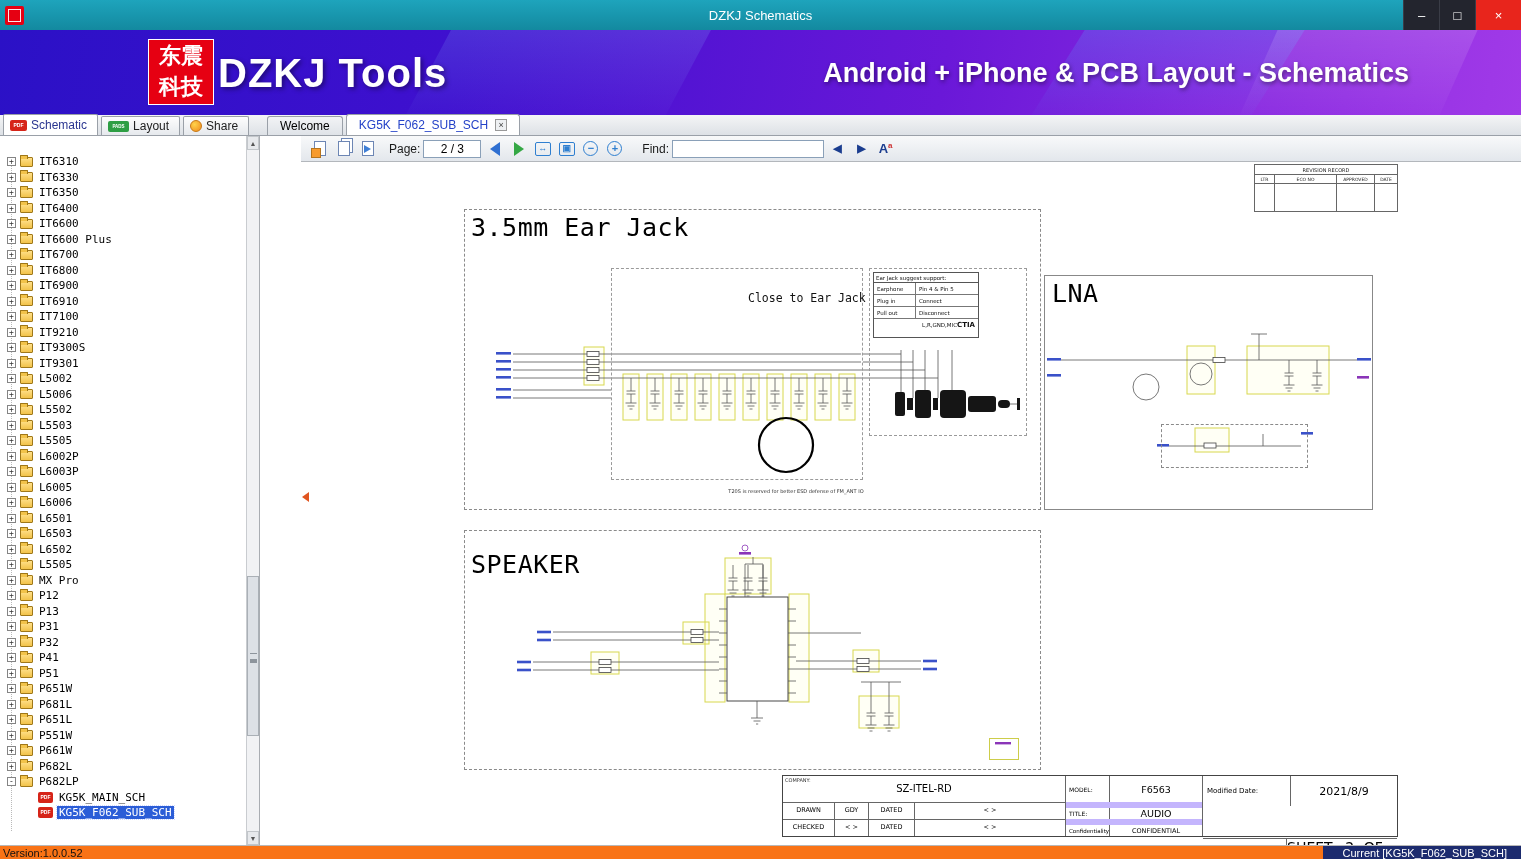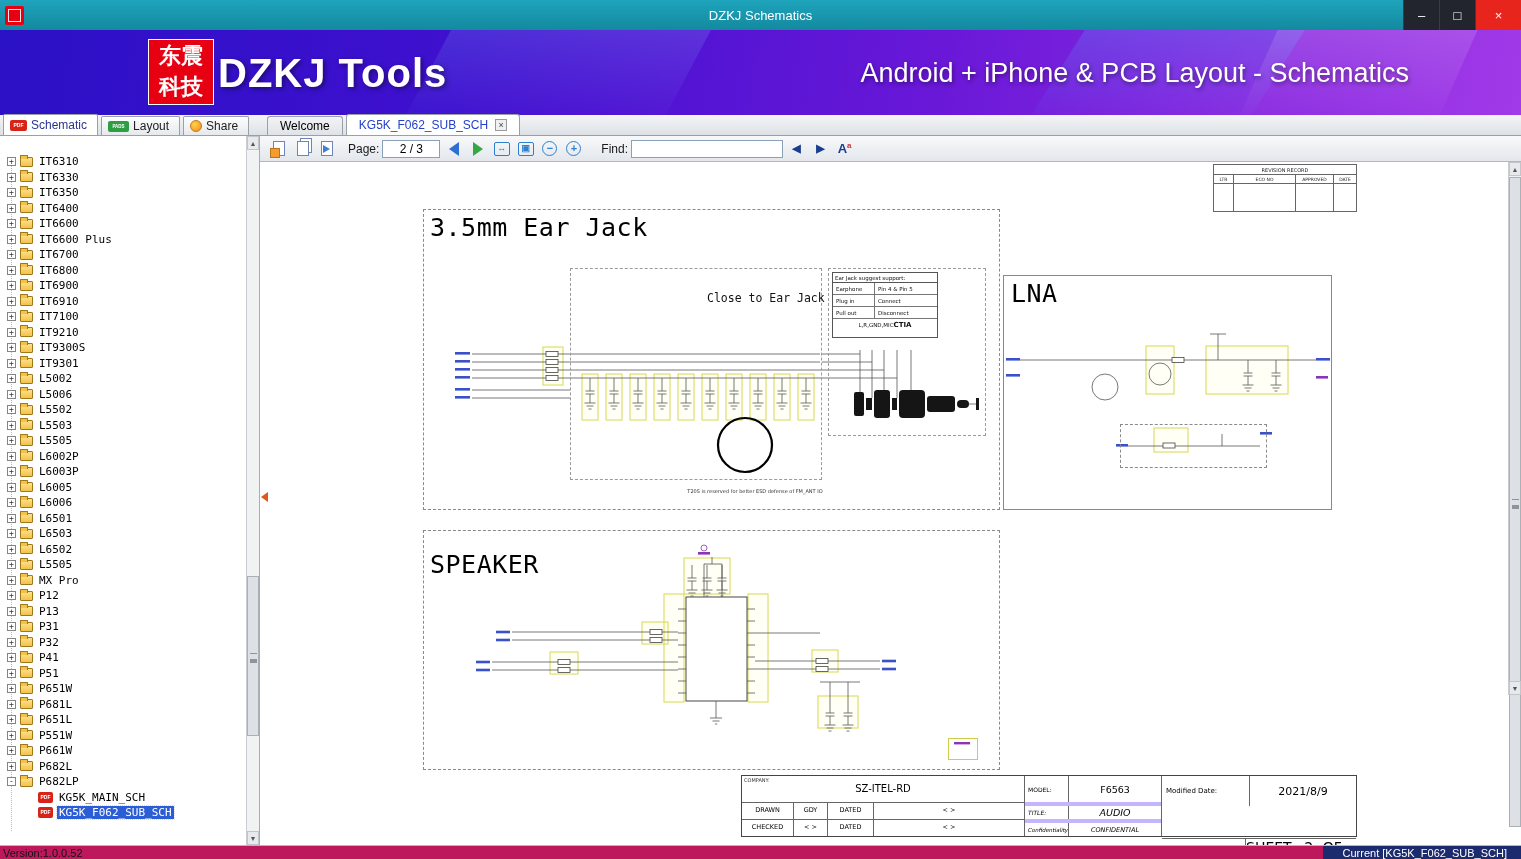--- a/index.html
+++ b/index.html
@@ -20,21 +20,21 @@
   
   .banner{height:85px;position:relative;overflow:hidden;flex:0 0 auto;
     background:linear-gradient(100deg,#2b11c6 0%,#3f10cf 30%,#6a18d8 62%,#8f2ee2 86%,#a13ae8 100%);}
   .streak{position:absolute;top:-20px;height:140%;pointer-events:none;}
   .s1{left:430px;width:260px;transform:skewX(-28deg);background:linear-gradient(rgba(140,200,255,.20),rgba(255,255,255,0));}
   .s2{left:1060px;width:220px;transform:skewX(-32deg);background:linear-gradient(rgba(90,170,255,.28),rgba(255,255,255,0));}
   .s3{left:1260px;width:200px;transform:skewX(-24deg);background:linear-gradient(rgba(255,255,255,.16),rgba(255,255,255,0));}
   .logo{position:absolute;left:148px;top:9px;width:66px;height:66px;background:#e60012;color:#fff;text-align:center;
     font-weight:bold;font-size:22px;line-height:1.4;padding-top:2px;font-family:"DejaVu Sans",sans-serif;box-shadow:0 0 0 1px #fff inset;}
   .appname{position:absolute;left:218px;top:50%;transform:translateY(-50%);color:#fff;font-weight:bold;font-size:40px;letter-spacing:1px;text-shadow:2px 2px 5px rgba(0,0,0,.45);}
-  .tagline{position:absolute;right:112px;top:50%;transform:translateY(-50%);color:#fff;font-weight:normal;font-size:27px;text-shadow:1px 2px 4px rgba(0,0,0,.45);}
+  .tagline{position:absolute;right:112px;top:50%;transform:translateY(-50%);color:#fff;font-weight:bold;font-size:27px;text-shadow:1px 2px 4px rgba(0,0,0,.45);}
 
   
   .tabbar{height:21px;background:linear-gradient(#f4f5f6,#dde1e6);border-bottom:1px solid #9aa0a8;display:flex;align-items:flex-end;position:relative;font-size:12px;flex:0 0 auto;}
   .ttab{display:flex;align-items:center;gap:4px;padding:0 10px 0 6px;height:19px;border:1px solid #9aa0a8;border-bottom:none;
     background:linear-gradient(#fdfdfd,#e6e9ed);margin-left:3px;border-radius:2px 2px 0 0;cursor:default;}
   .ttab.sel{background:#fff;height:21px;}
   .ttxt{color:#222;}
   .ttxt.schem{color:#2a3590;}
   .pdfbadge{width:17px;height:11px;background:#d62418;color:#fff;font-size:5px;font-weight:bold;line-height:11px;text-align:center;border-radius:2px;flex:0 0 auto;}
   .padsbadge{width:21px;height:11px;background:#2e9e44;color:#fff;font-size:4.5px;font-weight:bold;line-height:11px;text-align:center;border-radius:2px;flex:0 0 auto;}
@@ -65,21 +65,21 @@
 
   
   .vscroll{width:13px;background:#f1f2f4;border-left:1px solid #c9ccd0;position:relative;flex:0 0 auto;}
   .sarrow{position:absolute;left:0;right:0;height:14px;display:flex;align-items:center;justify-content:center;font-size:7px;color:#555;background:#e7e9ec;border:1px solid #c2c6ca;cursor:default;}
   .sarrow.up{top:0;}
   .sarrow.down{bottom:0;}
   .sthumb{position:absolute;left:0;right:0;background:#dde1e6;border:1px solid #aab0b6;display:flex;align-items:center;justify-content:center;cursor:default;}
   .sthumb .grip{width:7px;height:6px;border-top:1px solid #8d949c;box-shadow:0 2px 0 #8d949c,0 4px 0 #8d949c;}
 
   
-  .right{width:1261px;display:flex;flex-direction:column;flex:0 0 auto;}
+  .right{width:1261px;display:flex;flex-direction:column;flex:0 0 auto;padding-left:41px;}
   .toolbar{height:26px;background:linear-gradient(#f8f9fa,#e3e7ec);border-bottom:1px solid #b3b7bc;display:flex;align-items:center;gap:3px;padding:0 8px;font-size:12px;color:#1a1a1a;flex:0 0 auto;}
   .tbico{width:21px;height:21px;display:flex;align-items:center;justify-content:center;border-radius:2px;cursor:default;}
   .pgico{position:relative;width:12px;height:15px;background:#fff;border:1px solid #6d86b4;}
   .pgico.c1::after{content:"";position:absolute;left:-4px;bottom:-3px;width:8px;height:8px;background:#f79b2e;border:1px solid #b5741f;}
   .pgico.c2{box-shadow:3px -3px 0 -1px #fff,3px -3px 0 0 #6d86b4;}
   .pgico.c3::after{content:"";position:absolute;left:1px;top:3px;width:0;height:0;border:4px solid transparent;border-left:7px solid #3f7fd6;}
   .tlabel{margin-left:8px;}
   .tinput{height:18px;border:1px solid #8aa0b8;background:#fff;font:12px "Liberation Sans",sans-serif;padding:0 3px;}
   .pagein{width:58px;text-align:center;}
   .findin{width:152px;}
@@ -112,21 +112,21 @@
   .schemnote{position:absolute;left:340px;top:326px;width:310px;text-align:center;font-size:5px;color:#333;font-family:"DejaVu Sans",sans-serif;}
   .ycomp{position:absolute;left:688px;top:576px;width:30px;height:22px;border:1px solid #cdcd4a;}
   .collapsemark{position:absolute;left:1px;top:330px;width:0;height:0;border-top:5px solid transparent;border-bottom:5px solid transparent;border-right:7px solid #e05520;cursor:default;}
 
   
   .support{position:absolute;left:572px;top:110px;width:106px;height:66px;border:1px solid #555;background:#fff;font-size:5.5px;color:#111;font-family:"DejaVu Sans",sans-serif;}
   .sup-title{height:10px;line-height:10px;padding-left:2px;border-bottom:1px solid #555;}
   .sup-row{display:grid;grid-template-columns:42px 1fr;height:12px;line-height:12px;border-bottom:1px solid #777;}
   .sup-row span{padding-left:3px;}
   .sup-row span:first-child{border-right:1px solid #777;}
-  .sup-foot{display:flex;justify-content:center;align-items:center;padding:2px 3px 0 3px;}
+  .sup-foot{display:flex;justify-content:flex-end;align-items:center;padding:2px 3px 0 3px;}
   .ctia{font-weight:bold;font-size:7px;}
 
   
   .revtable{position:absolute;left:953px;top:2px;width:144px;height:48px;border:1px solid #666;display:flex;flex-direction:column;background:#fff;color:#222;font-family:"DejaVu Sans",sans-serif;}
   .rev-title{height:10px;font-size:5px;text-align:center;line-height:10px;border-bottom:1px solid #666;}
   .rev-cols,.rev-empty{display:grid;grid-template-columns:20px 62px 38px 1fr;}
   .rev-cols{height:9px;border-bottom:1px solid #666;font-size:4.5px;text-align:center;line-height:9px;}
   .rev-cols>div:not(:last-child),.rev-empty>div:not(:last-child){border-right:1px solid #666;}
   .rev-empty{flex:1;}
 
@@ -134,35 +134,35 @@
   .tblock{position:absolute;left:481px;top:613px;width:616px;height:62px;border:1px solid #444;display:grid;grid-template-columns:282px 137px 195px;background:#fff;color:#000;font-family:"DejaVu Sans",sans-serif;}
   .tb-left{display:grid;grid-template-rows:26px 17px 17px;}
   .tb-company{position:relative;}
   .tb-lab{position:absolute;left:2px;top:1px;font-size:5px;color:#333;}
   .tb-comp{display:block;text-align:center;line-height:26px;font-size:10px;}
   .tb-r2,.tb-r3{display:grid;grid-template-columns:52px 34px 46px 1fr;border-top:1px solid #666;}
   .tb-r2 span,.tb-r3 span{font-size:6.5px;text-align:center;line-height:15px;}
   .tb-r2 span:not(:last-child),.tb-r3 span:not(:last-child){border-right:1px solid #666;}
   .tb-mid{border-left:1px solid #666;display:grid;grid-template-rows:26px 17px 17px;}
   .tb-mid>div{display:grid;grid-template-columns:44px 1fr;}
-  .tb-mid>div:not(:first-child){border-top:4px solid #c4b5fd;font-style:italic;}
+  .tb-mid>div:not(:first-child){border-top:6px solid #c4b5fd;}
   .tb-mid .lab{font-size:6px;display:flex;align-items:center;padding-left:3px;border-right:1px solid #666;}
   .tb-mid .lab.conf{font-size:5.5px;}
   .tb-mid .big{display:flex;align-items:center;justify-content:center;font-size:9.5px;}
   .tb-mid .confv{display:flex;align-items:center;justify-content:center;font-size:6.5px;}
   .tb-right{border-left:1px solid #666;display:grid;grid-template-rows:30px 30px;}
   .tb-mod{display:grid;grid-template-columns:88px 1fr;}
   .tb-mod .lab{font-size:7px;display:flex;align-items:center;padding-left:4px;border-right:1px solid #666;}
   .modv{display:flex;align-items:center;justify-content:center;font-size:11px;}
   .tb-sheet{border-top:1px solid #666;display:grid;grid-template-columns:84px 1fr;margin-top:32px;}
   .ver{display:flex;align-items:center;justify-content:center;font-size:9px;border-right:1px solid #666;}
   .sheetv{display:flex;align-items:center;justify-content:center;font-size:14px;word-spacing:5px;}
 
   
-  .statusbar{height:14px;background:#be185d;border-top:1px solid #b8b8b8;display:flex;align-items:center;font-size:11px;flex:0 0 auto;}
+  .statusbar{height:14px;background:#f97316;border-top:1px solid #b8b8b8;display:flex;align-items:center;font-size:11px;flex:0 0 auto;}
   .sb-ver{padding-left:3px;color:#111;}
   .sb-cur{margin-left:auto;background:#1c2b6e;color:#fff;height:100%;display:flex;align-items:center;padding:0 14px 0 20px;white-space:nowrap;}
 </style>
 </head>
 <body>
 
 <div class="window">
 
   <div class="titlebar">
     <div class="appico"></div>

